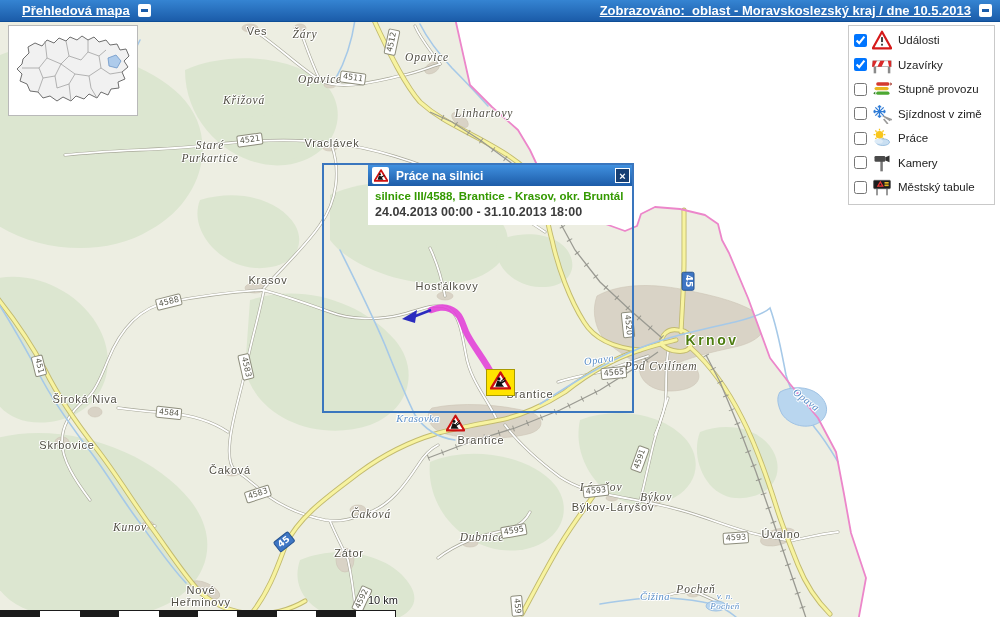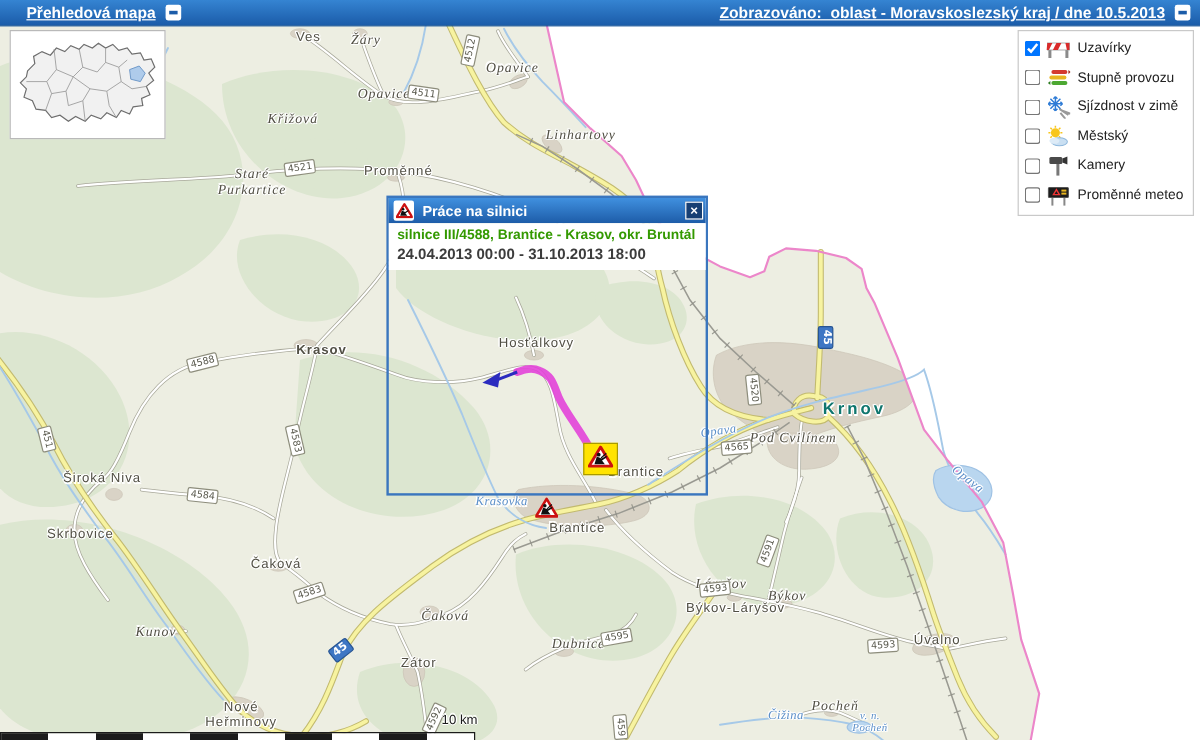--- a/index.html
+++ b/index.html
@@ -18,21 +18,21 @@
   .minbtn::after{content:"";position:absolute;left:3px;top:5px;width:7px;height:3px;background:#1B5CA9;}
 
   
   #map{position:absolute;inset:0;width:1000px;height:617px;}
   #basemap{position:absolute;left:0;top:0;}
   #labels{position:absolute;inset:0;z-index:10;pointer-events:none;}
   .map-label{position:absolute;font-size:11px;color:#514f44;letter-spacing:.8px;white-space:pre-line;
              text-align:center;transform:translate(-50%,-50%);line-height:1.1;
              text-shadow:1px 0 0 #fff,-1px 0 0 #fff,0 1px 0 #fff,0 -1px 0 #fff,1px 1px 0 #fff,-1px -1px 0 #fff;}
   .map-label.italic{font-style:italic;font-family:"Liberation Serif",serif;font-size:11.5px;}
-  .map-label.town{font-size:14px;font-weight:bold;letter-spacing:2.5px;color:#0f766e;}
+  .map-label.town{font-size:14px;font-weight:bold;letter-spacing:2.5px;color:#4d7c0f;}
   .map-label.water{color:#5B8FC9;font-style:italic;font-family:"Liberation Serif",serif;font-size:10.5px;letter-spacing:.4px;}
   .map-label.small{font-size:9px;}
   .shield{position:absolute;font-size:8px;line-height:10px;height:10px;padding:0 2px;background:#fff;
           border:1px solid #8d8d7c;border-radius:2px;color:#5a5a4e;transform:translate(-50%,-50%);
           font-family:"DejaVu Sans",sans-serif;}
   .shield.primary{background:#3E76C4;border-color:#275492;color:#fff;font-weight:bold;font-size:9px;line-height:11px;height:11px;}
 
   
   .inset{position:absolute;left:8px;top:25px;width:128px;height:89px;background:#fff;
          border:1px solid #B9B9B9;z-index:35;}
@@ -41,21 +41,21 @@
   .layers{position:absolute;left:848px;top:25px;width:147px;background:#fff;
           border:1px solid #C9C9C9;z-index:45;padding:2px 0 4px 0;box-sizing:border-box;}
   .layer-row{height:24.5px;display:flex;align-items:center;padding-left:5px;}
   .layer-row input{width:13px;height:13px;margin:0;}
   .layer-icon{width:24px;text-align:center;margin-left:3px;}
   .layer-icon svg{vertical-align:middle;}
   .layer-label{font-size:11.5px;color:#222;margin-left:4px;}
 
   
   .popup{position:absolute;left:322px;top:163px;width:264px;height:246px;z-index:30;
-         border:2px solid #3A76BE;}
+         border:2px solid #3A76BE;padding-left:44px;}
   .popup-title{height:21px;background:linear-gradient(#4090DF,#1D5CA8);display:flex;align-items:center;padding:0 2px 0 4px;}
   .popup-title .sign-card{width:17px;height:17px;background:#fff;border-radius:2px;display:flex;align-items:center;justify-content:center;}
   .popup-title .ttl{color:#fff;font-size:12px;font-weight:bold;margin-left:7px;}
   .popup-close{margin-left:auto;width:15px;height:15px;background:#173F73;border:1px solid #fff;
                color:#fff;font-size:11px;font-weight:bold;line-height:14px;text-align:center;cursor:pointer;box-sizing:border-box;}
   .popup-body{background:#fff;padding:3px 7px 5px 7px;}
   .popup-heading{font-size:11.5px;font-weight:bold;color:#339900;line-height:14px;}
   .popup-dates{font-size:12.5px;font-weight:bold;color:#3C3C3C;line-height:16px;margin-top:1px;}
   .popup-desc{font-size:11px;color:#9A9A9A;line-height:13px;margin-top:2px;}
 
@@ -217,24 +217,24 @@
     </g>
   </svg>
 
   <div id="labels">
       <span class="map-label " style="left: 257px; top: 31px;">Ves</span>
       <span class="map-label italic" style="left: 305px; top: 34px;">Žáry</span>
       <span class="map-label italic" style="left: 427px; top: 57px;">Opavice</span>
       <span class="map-label italic" style="left: 320px; top: 79px;">Opavice</span>
       <span class="map-label italic" style="left: 484px; top: 113px;">Linhartovy</span>
       <span class="map-label italic" style="left: 244px; top: 100px;">Křižová</span>
-      <span class="map-label " style="left: 332px; top: 143px;">Proměnné</span>
+      <span class="map-label " style="left: 332px; top: 143px;">Vraclávek</span>
       <span class="map-label italic" style="left: 210px; top: 152px;">Staré
 Purkartice</span>
-      <span class="map-label " style="left: 268px; top: 292px; font-weight: bold;">Krasov</span>
+      <span class="map-label " style="left: 268px; top: 280px;">Krasov</span>
       <span class="map-label " style="left: 447px; top: 286px;">Hosťálkovy</span>
       <span class="map-label town" style="left: 712px; top: 341px;">Krnov</span>
       <span class="map-label italic" style="left: 661px; top: 366px;">Pod Cvilínem</span>
       <span class="map-label " style="left: 530px; top: 394px;">Brantice</span>
       <span class="map-label " style="left: 481px; top: 440px;">Brantice</span>
       <span class="map-label water" style="left: 418px; top: 419px;">Krasovka</span>
       <span class="map-label " style="left: 85px; top: 399px;">Široká Niva</span>
       <span class="map-label " style="left: 67px; top: 445px;">Skrbovice</span>
       <span class="map-label " style="left: 230px; top: 470px;">Čaková</span>
       <span class="map-label italic" style="left: 130px; top: 527px;">Kunov</span>
@@ -329,20 +329,29 @@
     <div class="popup-body">
       <div class="popup-heading">silnice III/4588, Brantice - Krasov, okr. Bruntál</div>
       <div class="popup-dates">24.04.2013 00:00 - 31.10.2013 18:00</div>
     </div>
   </div>
 
   <div class="layers" id="layersPanel">
       <div class="layer-row">
         <input type="checkbox" checked="" style="">
         <span class="layer-icon"><svg viewBox="0 0 24 24" width="20" height="20">
+            <path d="M12 2 L23 22 L1 22 Z" fill="#fff" stroke="#D61A1A" stroke-width="2.6" stroke-linejoin="round"></path>
+            <rect x="11" y="8.5" width="2" height="6" fill="#222"></rect>
+            <rect x="11" y="16.5" width="2" height="2.2" fill="#222"></rect>
+          </svg></span>
+        <span class="layer-label">Události</span>
+      </div>
+      <div class="layer-row">
+        <input type="checkbox" checked="" style="">
+        <span class="layer-icon"><svg viewBox="0 0 24 24" width="20" height="20">
             <rect x="2" y="14" width="3" height="8" fill="#8a8a8a"></rect>
             <rect x="19" y="14" width="3" height="8" fill="#8a8a8a"></rect>
             <rect x="1" y="7" width="22" height="7" fill="#fff" stroke="#999" stroke-width="0.8"></rect>
             <path d="M1 7 h5 l-3.5 7 h-2.5 Z M10 7 h5 l-3.5 7 h-5 Z M19 7 h4 v7 h-2.5 Z" fill="#D92B2B"></path>
           </svg></span>
         <span class="layer-label">Uzavírky</span>
       </div>
       <div class="layer-row">
         <input type="checkbox" style="">
         <span class="layer-icon"><svg viewBox="0 0 24 24" width="20" height="20">
@@ -368,42 +377,42 @@
       <div class="layer-row">
         <input type="checkbox" style="">
         <span class="layer-icon"><svg viewBox="0 0 24 24" width="20" height="20">
             <circle cx="9" cy="8" r="4.5" fill="#F8C61C"></circle>
             <g stroke="#F8C61C" stroke-width="1.5">
               <path d="M9 1 v2 M9 13 v2 M2 8 h2 M14 8 h2 M4 3 l1.5 1.5 M12.5 11.5 L14 13 M14 3 l-1.5 1.5 M5.5 11.5 L4 13"></path>
             </g>
             <ellipse cx="13" cy="17" rx="8" ry="4" fill="#C9DFF2" stroke="#8FB8DC" stroke-width="1"></ellipse>
             <ellipse cx="8" cy="16" rx="5" ry="3" fill="#DDEBF7"></ellipse>
           </svg></span>
-        <span class="layer-label">Městský</span>
+        <span class="layer-label">Práce</span>
       </div>
       <div class="layer-row">
         <input type="checkbox" style="">
         <span class="layer-icon"><svg viewBox="0 0 24 24" width="20" height="20">
             <rect x="10" y="6" width="3" height="16" fill="#777"></rect>
             <rect x="3" y="3.5" width="13" height="7" rx="1.5" fill="#4a4a4a"></rect>
             <path d="M16 5 l5 -2 v8 l-5 -2 z" fill="#333"></path>
           </svg></span>
         <span class="layer-label">Kamery</span>
       </div>
       <div class="layer-row">
         <input type="checkbox" style="">
         <span class="layer-icon"><svg viewBox="0 0 24 24" width="20" height="20">
             <rect x="5" y="14" width="2" height="8" fill="#888"></rect>
             <rect x="17" y="14" width="2" height="8" fill="#888"></rect>
             <rect x="2" y="4" width="20" height="10" rx="1" fill="#1c1c1c" stroke="#555"></rect>
             <path d="M7 11 L10 6 L13 11 Z" fill="none" stroke="#E33" stroke-width="1.4"></path>
             <rect x="15" y="6" width="5" height="2" fill="#E8B520"></rect>
             <rect x="15" y="9" width="5" height="2" fill="#E8B520"></rect>
           </svg></span>
-        <span class="layer-label">Proměnné meteo</span>
+        <span class="layer-label">Městský tabule</span>
       </div>
     </div>
 
   <div class="scalebar"></div>
   <div class="scale-label">10 km</div>
 </div>
 
 <div class="topbar">
   <a class="tb-left">Přehledová mapa</a>
   <span class="minbtn"></span>

